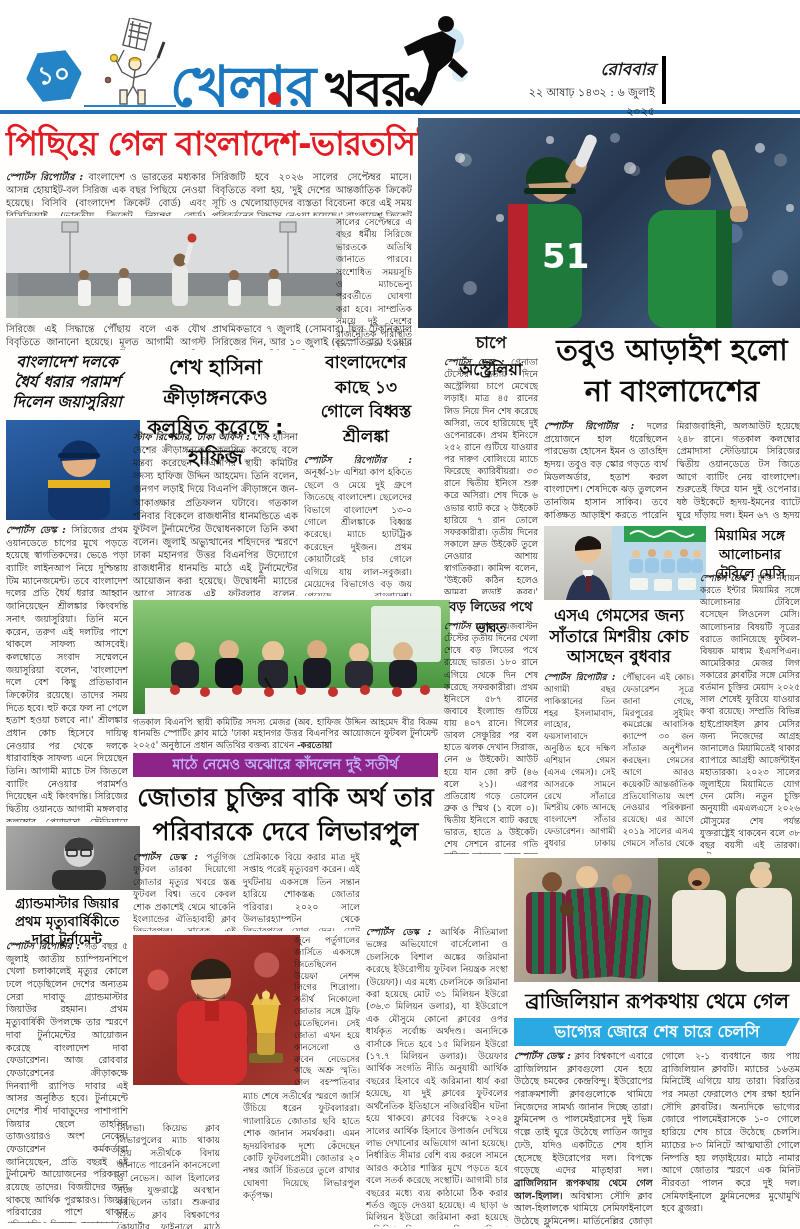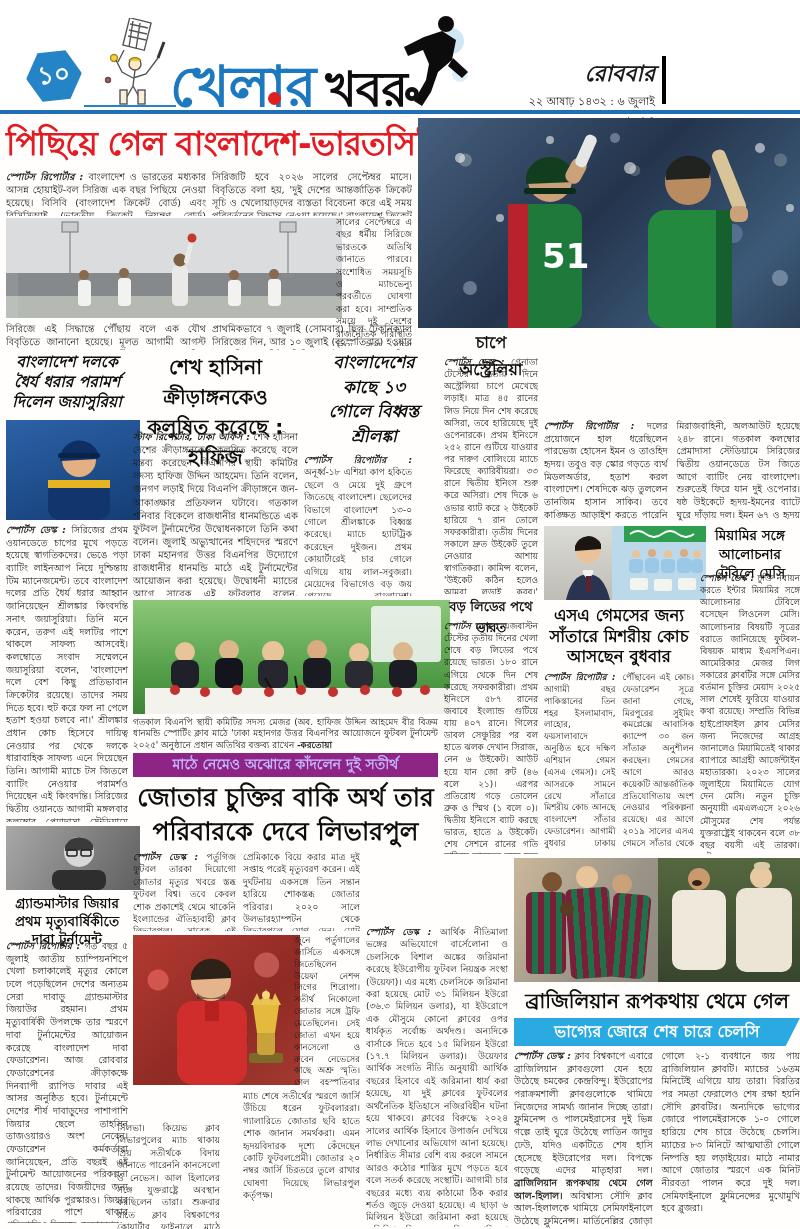--- a/index.html
+++ b/index.html
@@ -11,21 +11,21 @@
   .pagenum{left:26px;top:50px;width:56px;height:52px;background:#2584c6;color:#fff;
            display:flex;align-items:center;justify-content:center;font-size:25px;font-weight:800;
            clip-path:polygon(25% 3%,75% 3%,100% 50%,75% 97%,25% 97%,0% 50%);transform:rotate(-6deg);}
   .logo{left:170px;top:44px;font-weight:800;letter-spacing:-1px;white-space:nowrap;}
   .logo .w1{font-size:56px;color:#1c79c0;}
   .logo .w2{font-size:48px;color:#0d0d0d;margin-left:10px;}
   .logo-dot{left:268px;top:92px;width:13px;height:13px;border-radius:50%;background:#e02020;}
   .bokeh1{left:438px;top:28px;width:26px;height:26px;border-radius:50%;background:#cfe7f5;}
   .bokeh2{left:452px;top:66px;width:16px;height:16px;border-radius:50%;background:#dcEFF8;background:#dceff8;}
   .weekday-block{left:500px;top:56px;width:155px;text-align:right;}
-  .weekday{font-size:22px;font-weight:800;font-style:italic;}
+  .weekday{font-size:17px;font-weight:800;font-style:italic;}
   .dateline{font-size:11px;margin-top:0;}
   .brand-divider{left:662px;top:56px;width:4px;height:48px;background:#000;}
   .brand-block{left:674px;top:48px;width:122px;text-align:center;}
   .brand-top{font-size:14px;font-weight:800;}
   .brand{font-size:29px;font-weight:900;letter-spacing:-1px;text-shadow:0 0 1px #000;}
   
   .bodytext{font-size:9.5px;line-height:1.38;text-align:justify;color:#222;overflow:hidden;}
   .byline{font-weight:800;font-style:italic;}
   .h-red{color:#e31b23;font-weight:800;}
   .h-black{color:#0d0d0d;font-weight:800;}
@@ -231,21 +231,21 @@
     <b class="byline">স্পোর্টস রিপোর্টার :</b>
     <span>গত বছর ৫ জুলাই জাতীয় চ্যাম্পিয়নশিপে খেলা চলাকালেই মৃত্যুর কোলে ঢলে পড়েছিলেন দেশের অন্যতম সেরা দাবাড়ু গ্র্যান্ডমাস্টার জিয়াউর রহমান। প্রথম মৃত্যুবার্ষিকী উপলক্ষে তার স্মরণে দাবা টুর্নামেন্টের আয়োজন করেছে বাংলাদেশ দাবা ফেডারেশন। আজ রোববার ফেডারেশনের ক্রীড়াকক্ষে দিনব্যাপী র‌্যাপিড দাবার এই আসর অনুষ্ঠিত হবে। টুর্নামেন্টে দেশের শীর্ষ দাবাড়ুদের পাশাপাশি জিয়ার ছেলে তাহসিন তাজওয়ারও অংশ নেবেন। ফেডারেশন কর্মকর্তারা জানিয়েছেন, প্রতি বছরই এই টুর্নামেন্ট আয়োজনের পরিকল্পনা রয়েছে তাদের। বিজয়ীদের জন্য থাকছে আর্থিক পুরস্কারও। জিয়ার পরিবারের পাশে থাকার প্রতিশ্রুতিও দিয়েছে ফেডারেশন।</span>
   </div>
 
   <div class="abs h-black center" style="left:133px;top:352px;width:165px;height:72px;font-size:20px;line-height:1.5;">শেখ হাসিনা ক্রীড়াঙ্গনকেও কলুষিত করেছে : হাফিজ</div>
   <div class="abs bodytext" style="left:133px;top:430px;width:165px;height:166px;">
     <b class="byline">স্টাফ রিপোর্টার, ঢাকা অফিস :</b>
     <span>শেখ হাসিনা দেশের ক্রীড়াঙ্গনকেও কলুষিত করেছে বলে মন্তব্য করেছেন বিএনপির স্থায়ী কমিটির সদস্য হাফিজ উদ্দিন আহমেদ। তিনি বলেন, জনগণ লড়াই দিয়ে বিএনপি ক্রীড়াঙ্গনে জন-আকাঙ্ক্ষার প্রতিফলন ঘটাবে। গতকাল শনিবার বিকেলে রাজধানীর ধানমন্ডিতে এক ফুটবল টুর্নামেন্টের উদ্বোধনকালে তিনি কথা বলেন। জুলাই অভ্যুত্থানের শহিদদের স্মরণে ঢাকা মহানগর উত্তর বিএনপির উদ্যোগে রাজধানীর ধানমন্ডি মাঠে এই টুর্নামেন্টের আয়োজন করা হয়েছে। উদ্বোধনী ম্যাচের আগে সাবেক এই ফুটবলার বলেন, 'ক্রীড়াঙ্গনকে দলীয়করণ করে ধ্বংস করা হয়েছে। আমরা ক্ষমতায় গেলে তৃণমূল থেকে খেলোয়াড় তুলে আনার ব্যবস্থা করব।'</span>
   </div>
 
-  <div class="abs h-black center" style="left:320px;top:350px;width:108px;height:100px;font-size:17px;line-height:1.45;font-style:italic;">বাংলাদেশের কাছে ১৩ গোলে বিধ্বস্ত শ্রীলঙ্কা</div>
+  <div class="abs h-black center" style="left:312px;top:350px;width:108px;height:100px;font-size:17px;line-height:1.45;">বাংলাদেশের কাছে ১৩ গোলে বিধ্বস্ত শ্রীলঙ্কা</div>
   <div class="abs bodytext" style="left:304px;top:454px;width:108px;height:142px;font-size:9px;">
     <b class="byline">স্পোর্টস রিপোর্টার :</b>
     <span>অনূর্ধ্ব-১৮ এশিয়া কাপ হকিতে ছেলে ও মেয়ে দুই গ্রুপে জিতেছে বাংলাদেশ। ছেলেদের বিভাগে বাংলাদেশ ১৩-০ গোলে শ্রীলঙ্কাকে বিধ্বস্ত করেছে। ম্যাচে হ্যাটট্রিক করেছেন দুইজন। প্রথম কোয়ার্টারেই চার গোলে এগিয়ে যায় লাল-সবুজরা। মেয়েদের বিভাগেও বড় জয় পেয়েছে বাংলাদেশ। আগামীকাল শক্তিশালী ভারতের বিপক্ষে মাঠে নামবে দুই দলই। কোচ আশাবাদী, এই ছন্দ ধরে রাখতে পারলে সেমিফাইনাল নিশ্চিত হবে।</span>
   </div>
 
   <div class="abs photo ph-press" style="left:133px;top:600px;width:305px;height:114px;">
     <svg width="305" height="114" viewBox="0 0 305 114">
       <rect x="226" y="6" width="70" height="56" rx="4" fill="#eef3ee" opacity="0.9"></rect>
       <g>
         <circle cx="40" cy="52" r="10" fill="#e8c49a"></circle>
@@ -325,20 +325,21 @@
   <div class="abs bodytext" style="left:444px;top:356px;width:94px;height:238px;font-size:8.8px;">
     <b class="byline">স্পোর্টস ডেস্ক :</b>
     <span>গ্রেনাডা টেস্টের দ্বিতীয় দিনে অস্ট্রেলিয়া চাপে মেখেছে লড়াই। মাত্র ৪৫ রানের লিড নিয়ে দিন শেষ করেছে অসিরা, তবে হারিয়েছে দুই ওপেনারকে। প্রথম ইনিংসে ২৫২ রানে গুটিয়ে যাওয়ার পর দারুণ বোলিংয়ে ম্যাচে ফিরেছে ক্যারিবীয়রা। ৩৩ রানে দ্বিতীয় ইনিংস শুরু করে অসিরা। শেষ দিকে ৬ ওভার ব্যাট করে ২ উইকেট হারিয়ে ৭ রান তোলে সফরকারীরা। তৃতীয় দিনের সকালে দ্রুত উইকেট তুলে নেওয়ার আশায় স্বাগতিকরা। কামিন্স বলেন, 'উইকেট কঠিন হলেও আমরা লড়াই করব।' সিরিজে দুই দল এখন ১-১ সমতায় রয়েছে বলে ম্যাচটি হয়ে উঠেছে অঘোষিত ফাইনাল।</span>
   </div>
   <div class="abs h-black center" style="left:444px;top:597px;width:94px;height:20px;font-size:13px;">বড় লিডের পথে ভারত</div>
   <div class="abs bodytext" style="left:444px;top:620px;width:94px;height:234px;font-size:8.8px;">
     <b class="byline">স্পোর্টস ডেস্ক :</b>
     <span>এজবাস্টন টেস্টের তৃতীয় দিনের খেলা শেষে বড় লিডের পথে রয়েছে ভারত। ১৮০ রানে এগিয়ে থেকে দিন শেষ করেছে সফরকারীরা। প্রথম ইনিংসে ৫৮৭ রানের জবাবে ইংল্যান্ড গুটিয়ে যায় ৪০৭ রানে। গিলের ডাবল সেঞ্চুরির পর বল হাতে ঝলক দেখান সিরাজ, নেন ৬ উইকেট। আউট হয়ে যান জো রুট (৪৬ বলে ২১)। এরপর প্রতিরোধ গড়ে তোলেন ব্রুক ও স্মিথ (১ বলে ০)। দ্বিতীয় ইনিংসে ব্যাট করছে ভারত, হাতে ৯ উইকেট। শেষ সেশনে রানের গতি বাড়িয়ে ভারতের লক্ষ্য দ্রুত ইনিংস ঘোষণা। চতুর্থ দিনের সকালে আক্রমণাত্মক ব্যাটিংয়ের ইঙ্গিত দিয়েছে টিম ম্যানেজমেন্ট। গিয়ার : ৪ উইকেট নেন আকাশ দীপ।</span>
   </div>
 
+  <div class="abs h-black center" style="left:544px;top:330px;width:256px;height:84px;font-size:29px;line-height:1.4;">তবুও আড়াইশ হলো না বাংলাদেশের</div>
   <div class="abs bodytext cols2" style="left:544px;top:420px;width:256px;height:102px;font-size:9.2px;">
     <b class="byline">স্পোর্টস রিপোর্টার :</b>
     <span>দলের প্রয়োজনে হাল ধরেছিলেন পারভেজ হোসেন ইমন ও তাওহিদ হৃদয়। তবুও বড় স্কোর গড়তে ব্যর্থ মিডলঅর্ডার, হতাশ করল বাংলাদেশ। শেষদিকে ঝড় তুললেন তানজিম হাসান সাকিব। তবে কাঙ্ক্ষিত আড়াইশ করতে পারেনি মিরাজবাহিনী, অলআউট হয়েছে ২৪৮ রানে। গতকাল কলম্বোর প্রেমাদাসা স্টেডিয়ামে সিরিজের দ্বিতীয় ওয়ানডেতে টস জিতে আগে ব্যাটিং নেয় বাংলাদেশ। শুরুতেই ফিরে যান দুই ওপেনার। ষষ্ঠ উইকেটে হৃদয়-ইমনের ব্যাটে ঘুরে দাঁড়ায় দল। ইমন ৬৭ ও হৃদয় ৫১ রান করেন। বাংলাদেশ দলের অধিনায়ক ১০ বলে করেছেন ৯ রান। বিপর্যয়ে হাল ধরেছিলেন শামিম ও হৃদয়। কিন্তু তারাও ছুটি নিতে ব্যস্ত। শেষ দশ ওভারে মাত্র ৫৭ রান তুলতে পেরেছে টাইগাররা। শ্রীলঙ্কার পক্ষে ওয়ানিন্দু হাসারাঙ্গা নেন চারটি উইকেট। শান্ত নামা মেহেদী হাসান মিরাজও পারেননি টিকে থাকতে।</span>
   </div>
 
   <div class="abs photo ph-coach" style="left:544px;top:526px;width:64px;height:74px;">
     <sv g="">
     <svg width="64" height="74" viewBox="0 0 64 74">
       <circle cx="32" cy="24" r="13" fill="#e9c29a"></circle>
       <path d="M19 20 a14 14 0 0 1 26 -2 l0 5 -26 2 Z" fill="#1c1510"></path>

